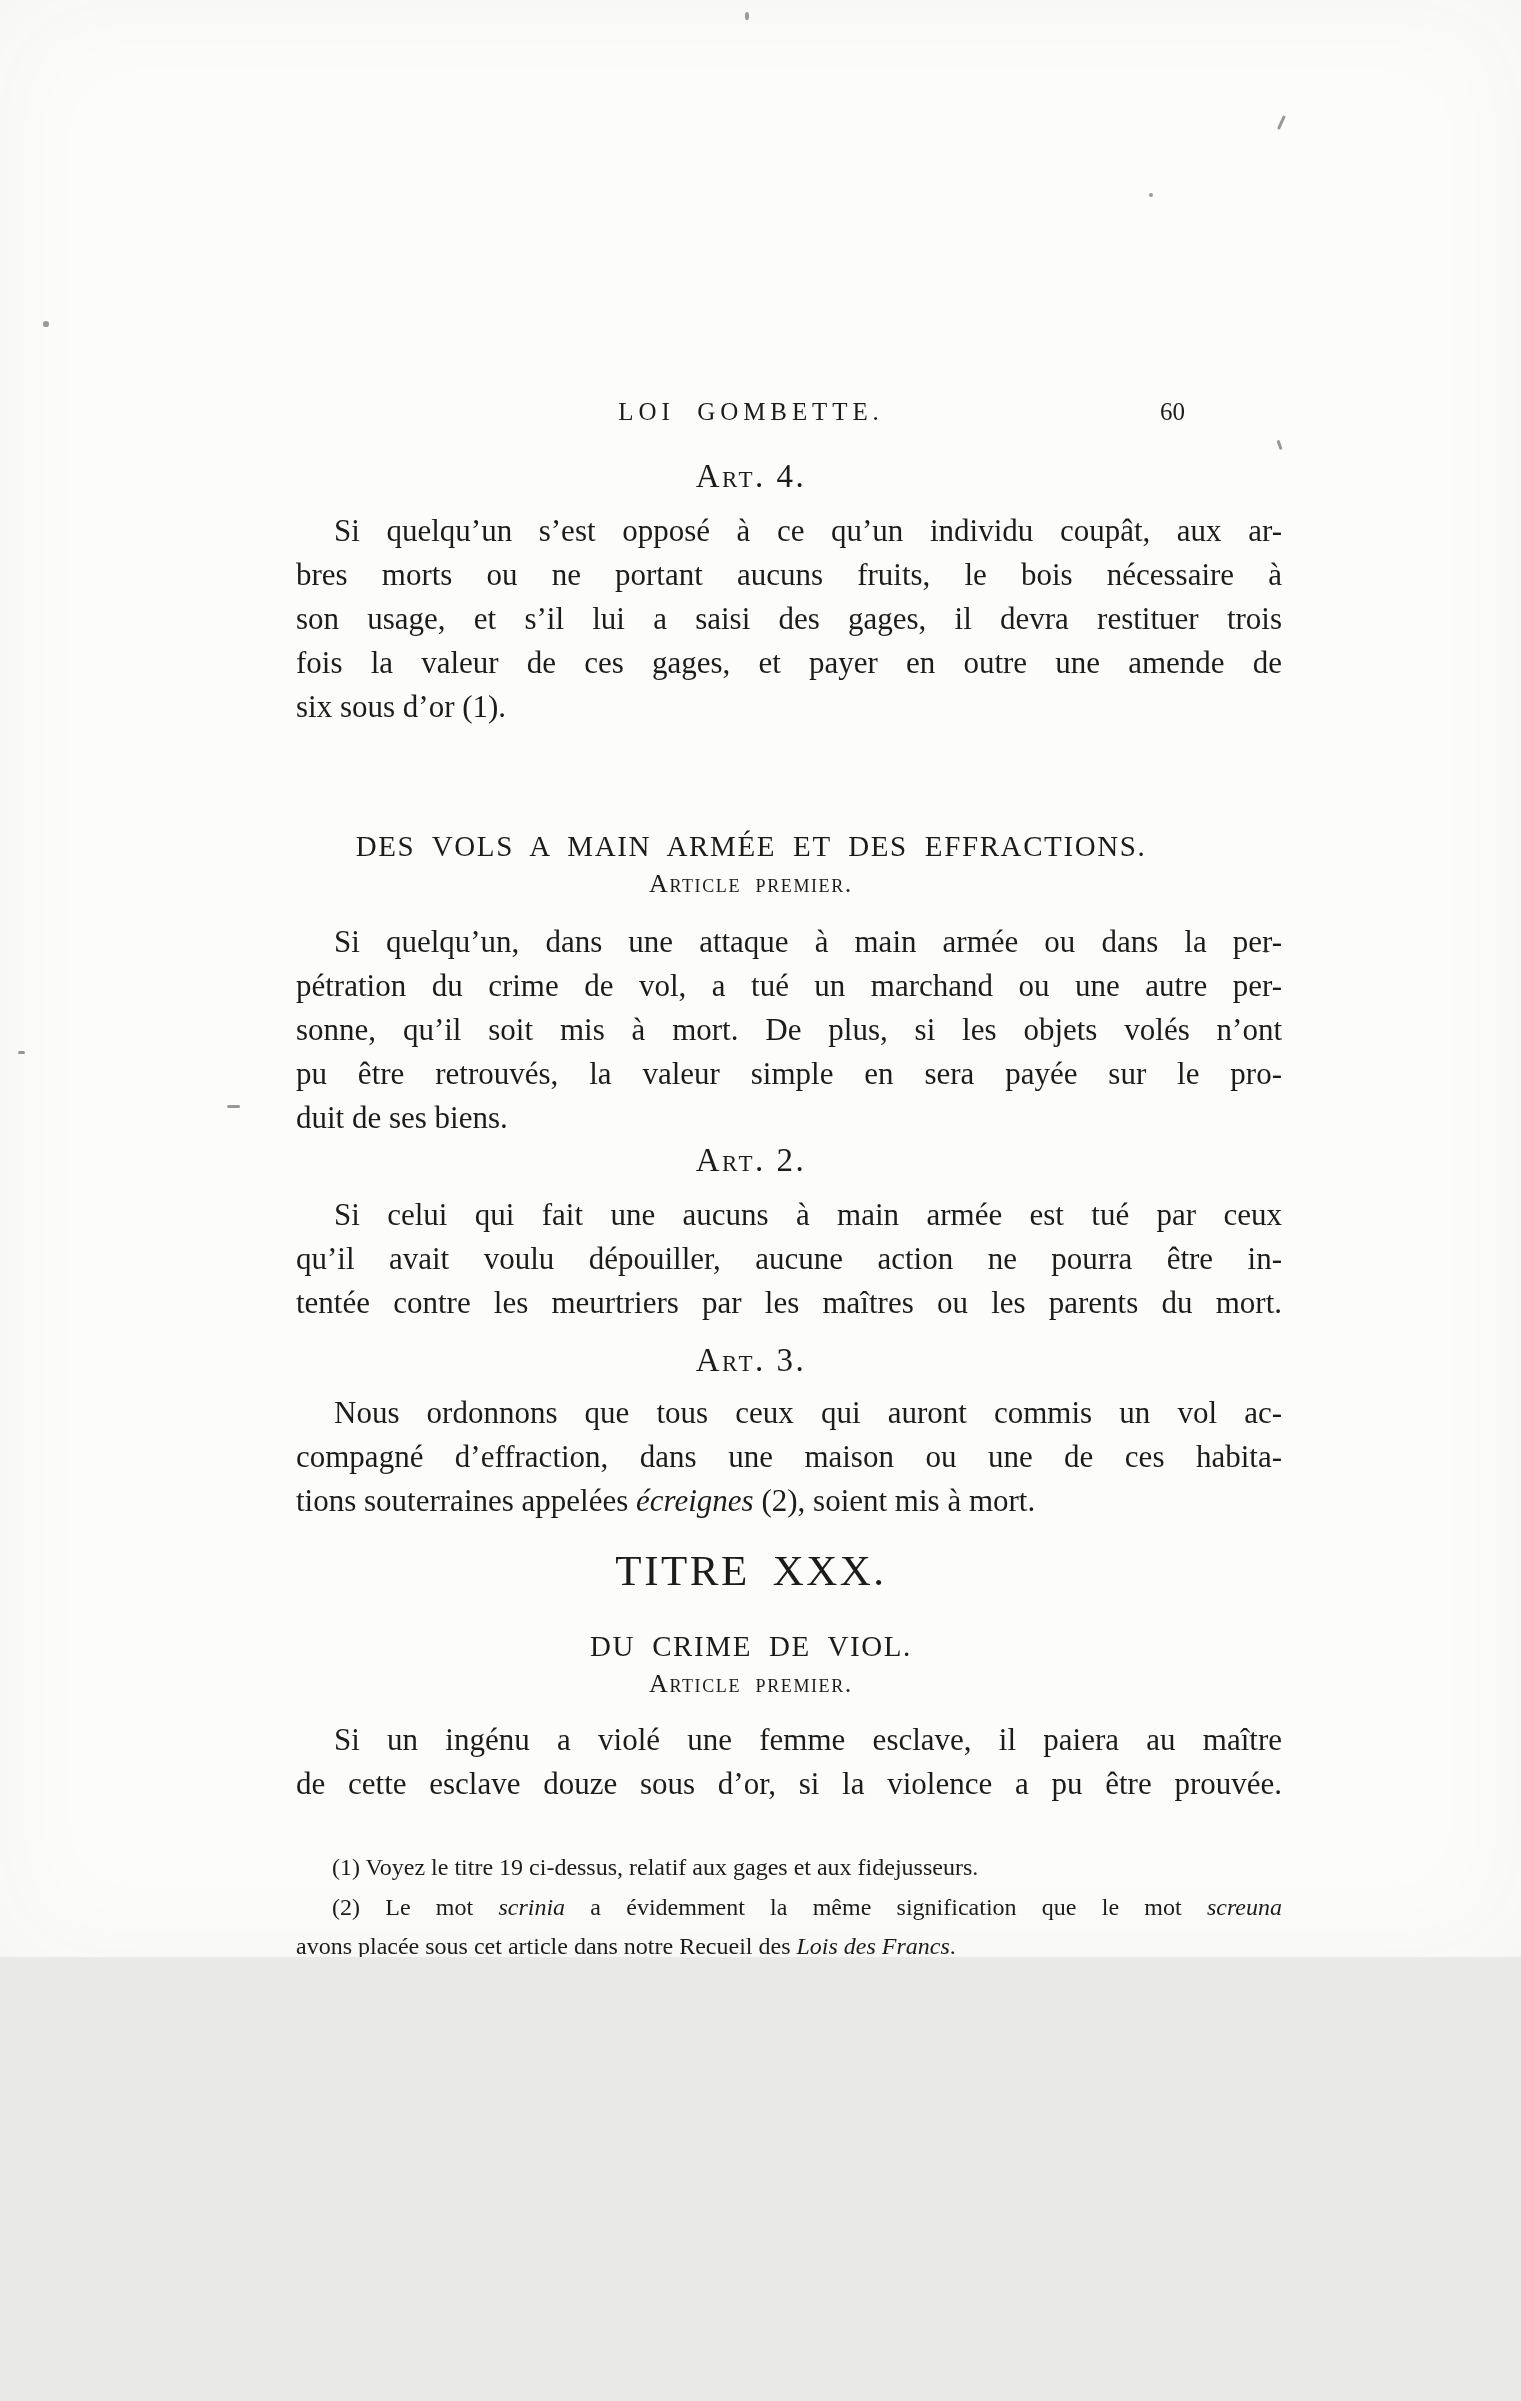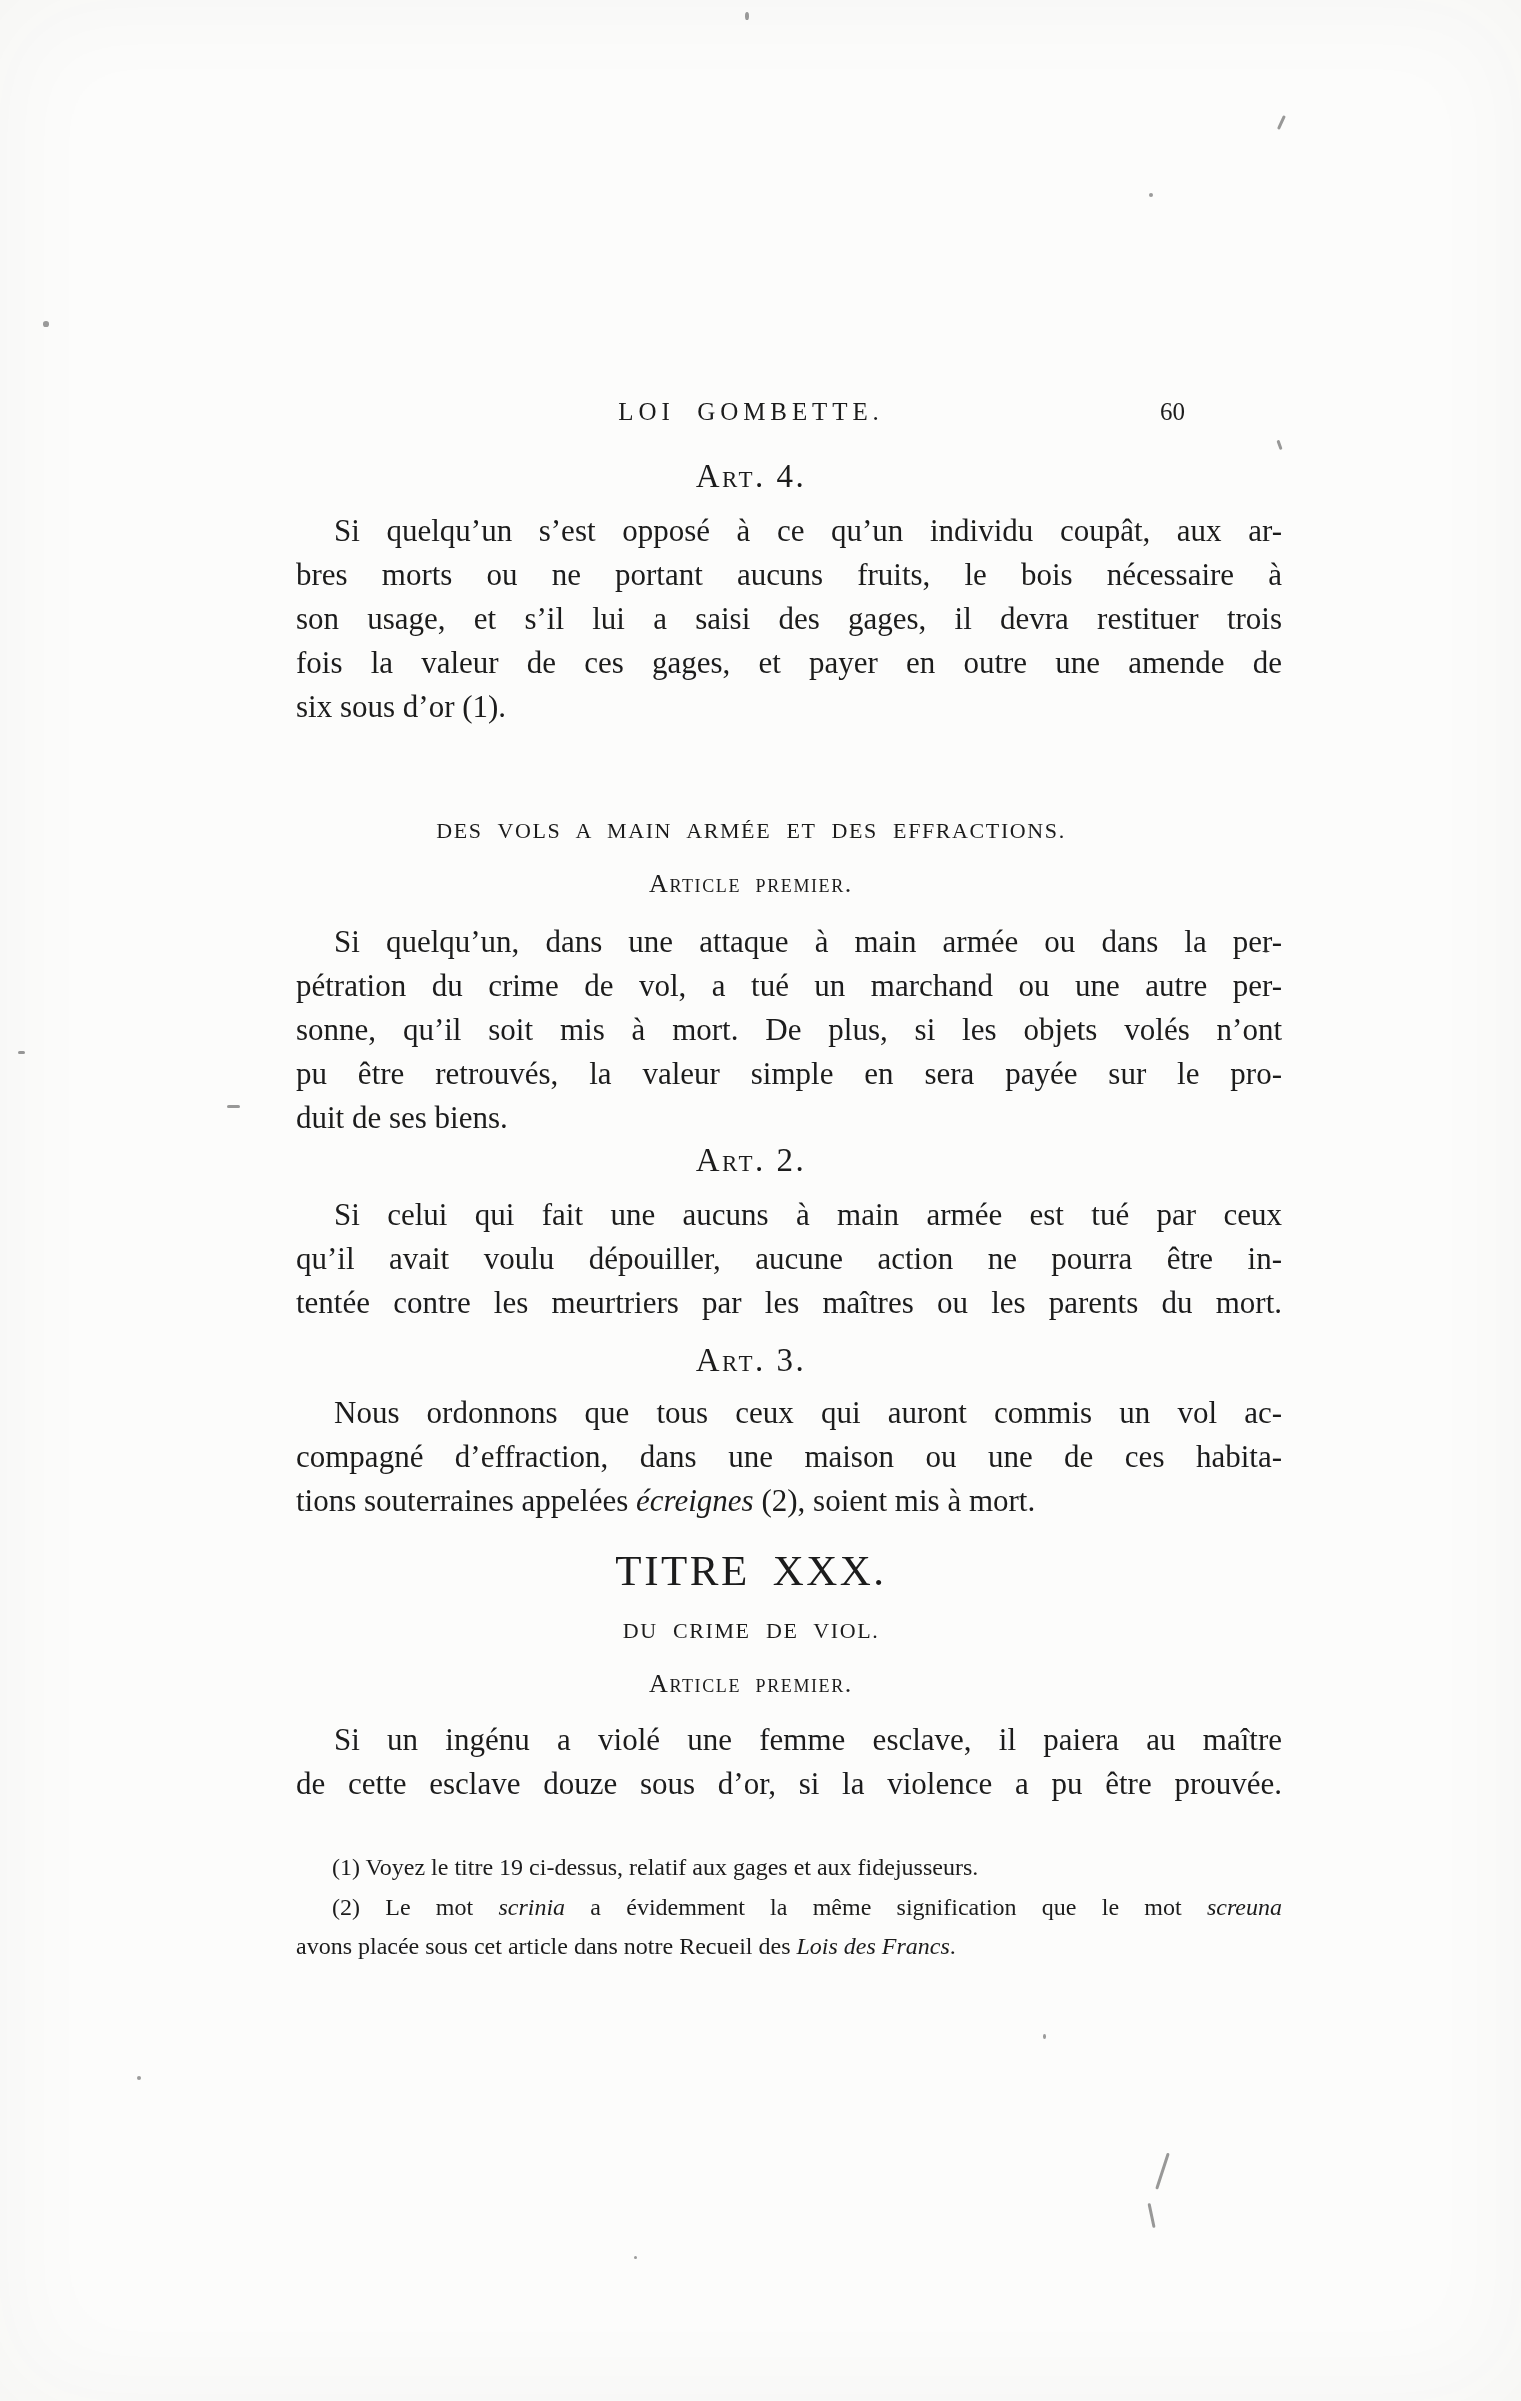--- a/index.html
+++ b/index.html
@@ -1,21 +1,21 @@
 <!DOCTYPE html>
 <html style="font-size:13px"><head>
 <meta charset="utf-8">
 <style>
   html, body {
     margin: 0; padding: 0;
     background: #e9e9e7;
   }
   .page {
     position: relative;
-    width: 1521px; height: 2401px;
+    width: 1521px; height: 1957px;
     margin: 0 auto;
     background: #fcfcfb;
     color: #1c1c1c;
     font-family: "Liberation Serif", "DejaVu Serif", serif;
     overflow: hidden;
     box-shadow: inset 0 0 115px rgba(60,50,30,0.035);
   }
   .block {
     position: absolute;
     left: 296px;
@@ -43,24 +43,25 @@
     font-variant: small-caps;
     letter-spacing: 2.5px;
   }
   .titre {
     font-size: 43px;
     letter-spacing: 2.5px;
     word-spacing: 9.8px;
     white-space: nowrap;
   }
   .subtitle {
-    font-size: 22px;
+    font-size: 29px;
     letter-spacing: 1.6px;
     word-spacing: 8.2px;
     white-space: nowrap;
+    margin-top: 12px;
   }
   .article-heading {
     font-size: 26px;
     font-variant: small-caps;
     letter-spacing: 1.6px;
     word-spacing: 6.5px;
   }
 
   
   .line {

